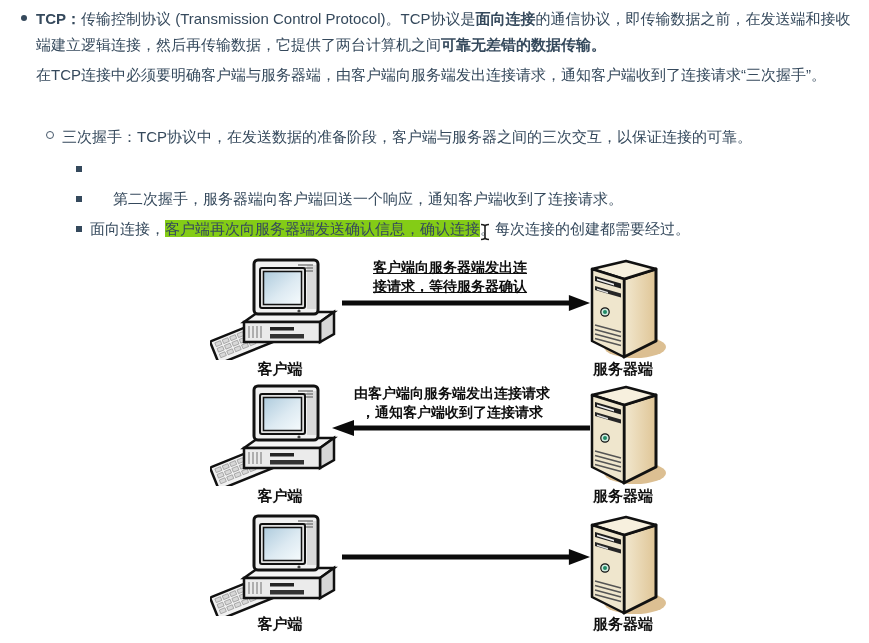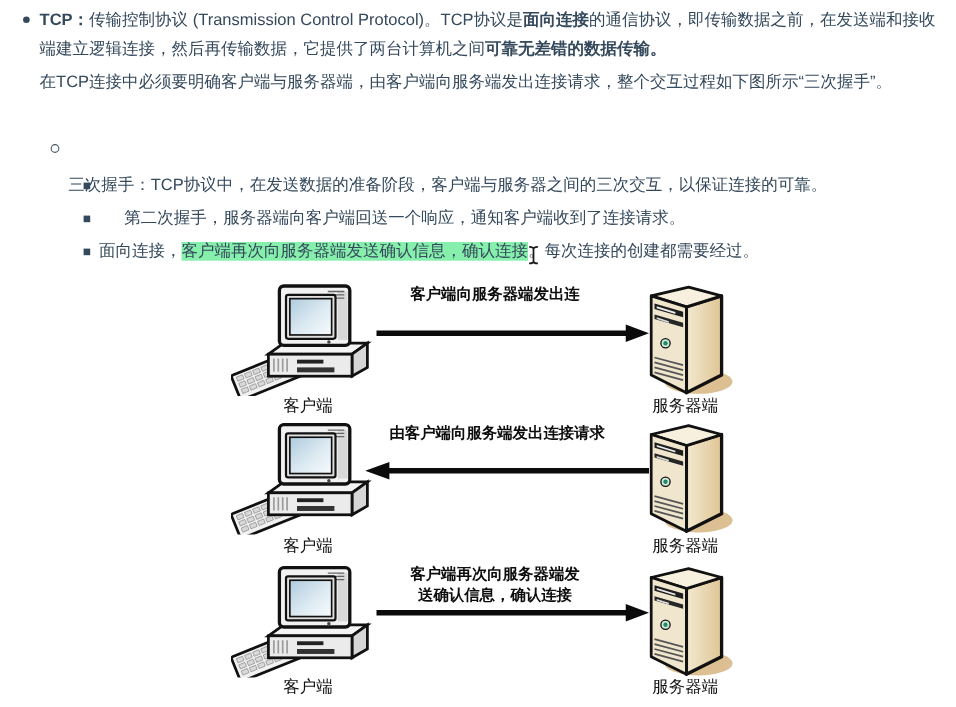--- a/index.html
+++ b/index.html
@@ -6,25 +6,25 @@
   .page{
     position:relative;width:869px;height:643px;background:#ffffff;overflow:hidden;
     font-family:"Liberation Sans", sans-serif;
   }
   
   .txt{position:absolute;color:#35495c;font-size:15px;line-height:26px;}
   .b{font-weight:bold;}
   .marker-disc{position:absolute;left:21px;top:15px;width:6px;height:6px;border-radius:50%;background:#35495c;}
   .marker-circle{position:absolute;left:46px;top:131px;width:6px;height:6px;border-radius:50%;border:1.5px solid #46586b;background:#fff;}
   .marker-square{position:absolute;width:6px;height:6px;background:#35495c;}
-  .hl{background:#86efac;}
+  .hl{background:#84cc16;}
   .cursor{position:absolute;left:479px;top:223px;width:12px;height:18px;}
   
   .icon{position:absolute;}
-  .node-label{position:absolute;color:#111;font-size:15px;font-weight:normal;text-align:center;}
+  .node-label{position:absolute;color:#111;font-size:15px;font-weight:bold;text-align:center;}
   .msg{position:absolute;color:#0d0d0d;font-size:14px;font-weight:bold;text-align:center;line-height:19px;}
   .arrow{position:absolute;height:18px;}
   svg{display:block;}
   .defs-holder{position:absolute;width:0;height:0;overflow:hidden;}
 </style>
 </head>
 <body>
 
 <div class="page">
 
@@ -121,24 +121,24 @@
         <line x1="18" y1="9" x2="258" y2="9" stroke="#0b0b0b" stroke-width="5"></line>
       </symbol>
     </defs>
   </svg>
 
   <span class="marker-disc"></span>
   <div class="txt" style="left:36px;top:6px;width:818px;">
     <span class="b">TCP：</span><span>传输控制协议 (Transmission Control Protocol)。TCP协议是</span><span class="b">面向连接</span><span>的通信协议，即传输数据之前，在发送端和接收端建立逻辑连接，然后再传输数据，它提供了两台计算机之间</span><span class="b">可靠无差错的数据传输。</span>
   </div>
 
-  <div class="txt" style="left:36px;top:62px;width:818px;">在TCP连接中必须要明确客户端与服务器端，由客户端向服务端发出连接请求，整个交互过程如下图所示“三次握手”。</div>
+  <div class="txt" style="left:36px;top:62px;width:818px;">在TCP连接中必须要明确客户端与服务器端，由客户端向服务端发出连接请求，通知客户端收到了连接请求“三次握手”。</div>
 
   <span class="marker-circle"></span>
-  <div class="txt" style="left:62px;top:124px;width:790px;margin-top:32px;">三次握手：TCP协议中，在发送数据的准备阶段，客户端与服务器之间的三次交互，以保证连接的可靠。</div>
+  <div class="txt" style="left:62px;top:124px;width:790px;">三次握手：TCP协议中，在发送数据的准备阶段，客户端与服务器之间的三次交互，以保证连接的可靠。</div>
 
   <span class="marker-square" style="left:76px;top:166px;"></span>
 
   <span class="marker-square" style="left:76px;top:196px;"></span>
   <div class="txt" style="left:90px;top:188px;width:760px;line-height:22px;margin-left:23px;">第二次握手，服务器端向客户端回送一个响应，通知客户端收到了连接请求。</div>
 
   <span class="marker-square" style="left:76px;top:226px;"></span>
   <div class="txt" style="left:90px;top:218px;width:760px;line-height:22px;">
     <span>面向连接，</span><span class="hl">客户端再次向服务器端发送确认信息，确认连接</span><span>。每次连接的创建都需要经过。</span>
   </div>
@@ -147,54 +147,52 @@
     <g stroke="#1c1c1c" stroke-width="1.6" fill="none">
       <path d="M2 1.5 C4 1.5 6 2.5 6 2.5 C6 2.5 8 1.5 10 1.5"></path>
       <line x1="6" y1="2.5" x2="6" y2="15.5"></line>
       <path d="M2 16.5 C4 16.5 6 15.5 6 15.5 C6 15.5 8 16.5 10 16.5"></path>
     </g>
   </svg>
 
   <svg class="icon" style="left:210px;top:258px;width:140px;height:102px;" viewBox="0 0 140 102">
       <use href="#sym-pc"></use>
     </svg>
-  <div class="msg" style="left:335px;top:258px;width:230px;">
+  <div class="msg" style="left:335px;top:258px;width:230px;text-decoration:underline;">
     <span>客户端向服务器端发出连</span><br>
+    <span>接请求，等待服务器确认</span>
   </div>
   <svg class="arrow" style="left:342px;top:294px;width:248px;" viewBox="0 0 258 18" preserveAspectRatio="none">
       <use href="#sym-arrow-right"></use>
     </svg>
   <svg class="icon" style="left:578px;top:257px;width:90px;height:104px;" viewBox="0 0 90 104">
       <use href="#sym-server"></use>
     </svg>
   <div class="node-label" style="left:210px;top:360px;width:140px;">客户端</div>
   <div class="node-label" style="left:570px;top:360px;width:106px;">服务器端</div>
 
   <svg class="icon" style="left:210px;top:384px;width:140px;height:102px;" viewBox="0 0 140 102">
       <use href="#sym-pc"></use>
     </svg>
   <div class="msg" style="left:318px;top:384px;width:268px;">
     <span>由客户端向服务端发出连接请求</span><br>
+    <span>，通知客户端收到了连接请求</span>
   </div>
   <svg class="arrow" style="left:332px;top:419px;width:258px;" viewBox="0 0 258 18" preserveAspectRatio="none">
       <use href="#sym-arrow-left"></use>
     </svg>
   <svg class="icon" style="left:578px;top:383px;width:90px;height:104px;" viewBox="0 0 90 104">
       <use href="#sym-server"></use>
     </svg>
   <div class="node-label" style="left:210px;top:487px;width:140px;">客户端</div>
   <div class="node-label" style="left:570px;top:487px;width:106px;">服务器端</div>
 
   <svg class="icon" style="left:210px;top:514px;width:140px;height:102px;" viewBox="0 0 140 102">
       <use href="#sym-pc"></use>
     </svg>
-  <div class="msg" style="left:335px;top:512px;width:230px;">
-    <span>客户端再次向服务器端发</span><br>
-    <span>送确认信息，确认连接</span>
-  </div>
   <svg class="arrow" style="left:342px;top:548px;width:248px;" viewBox="0 0 258 18" preserveAspectRatio="none">
       <use href="#sym-arrow-right"></use>
     </svg>
   <svg class="icon" style="left:578px;top:513px;width:90px;height:104px;" viewBox="0 0 90 104">
       <use href="#sym-server"></use>
     </svg>
   <div class="node-label" style="left:210px;top:615px;width:140px;">客户端</div>
   <div class="node-label" style="left:570px;top:615px;width:106px;">服务器端</div>
 
 </div>

